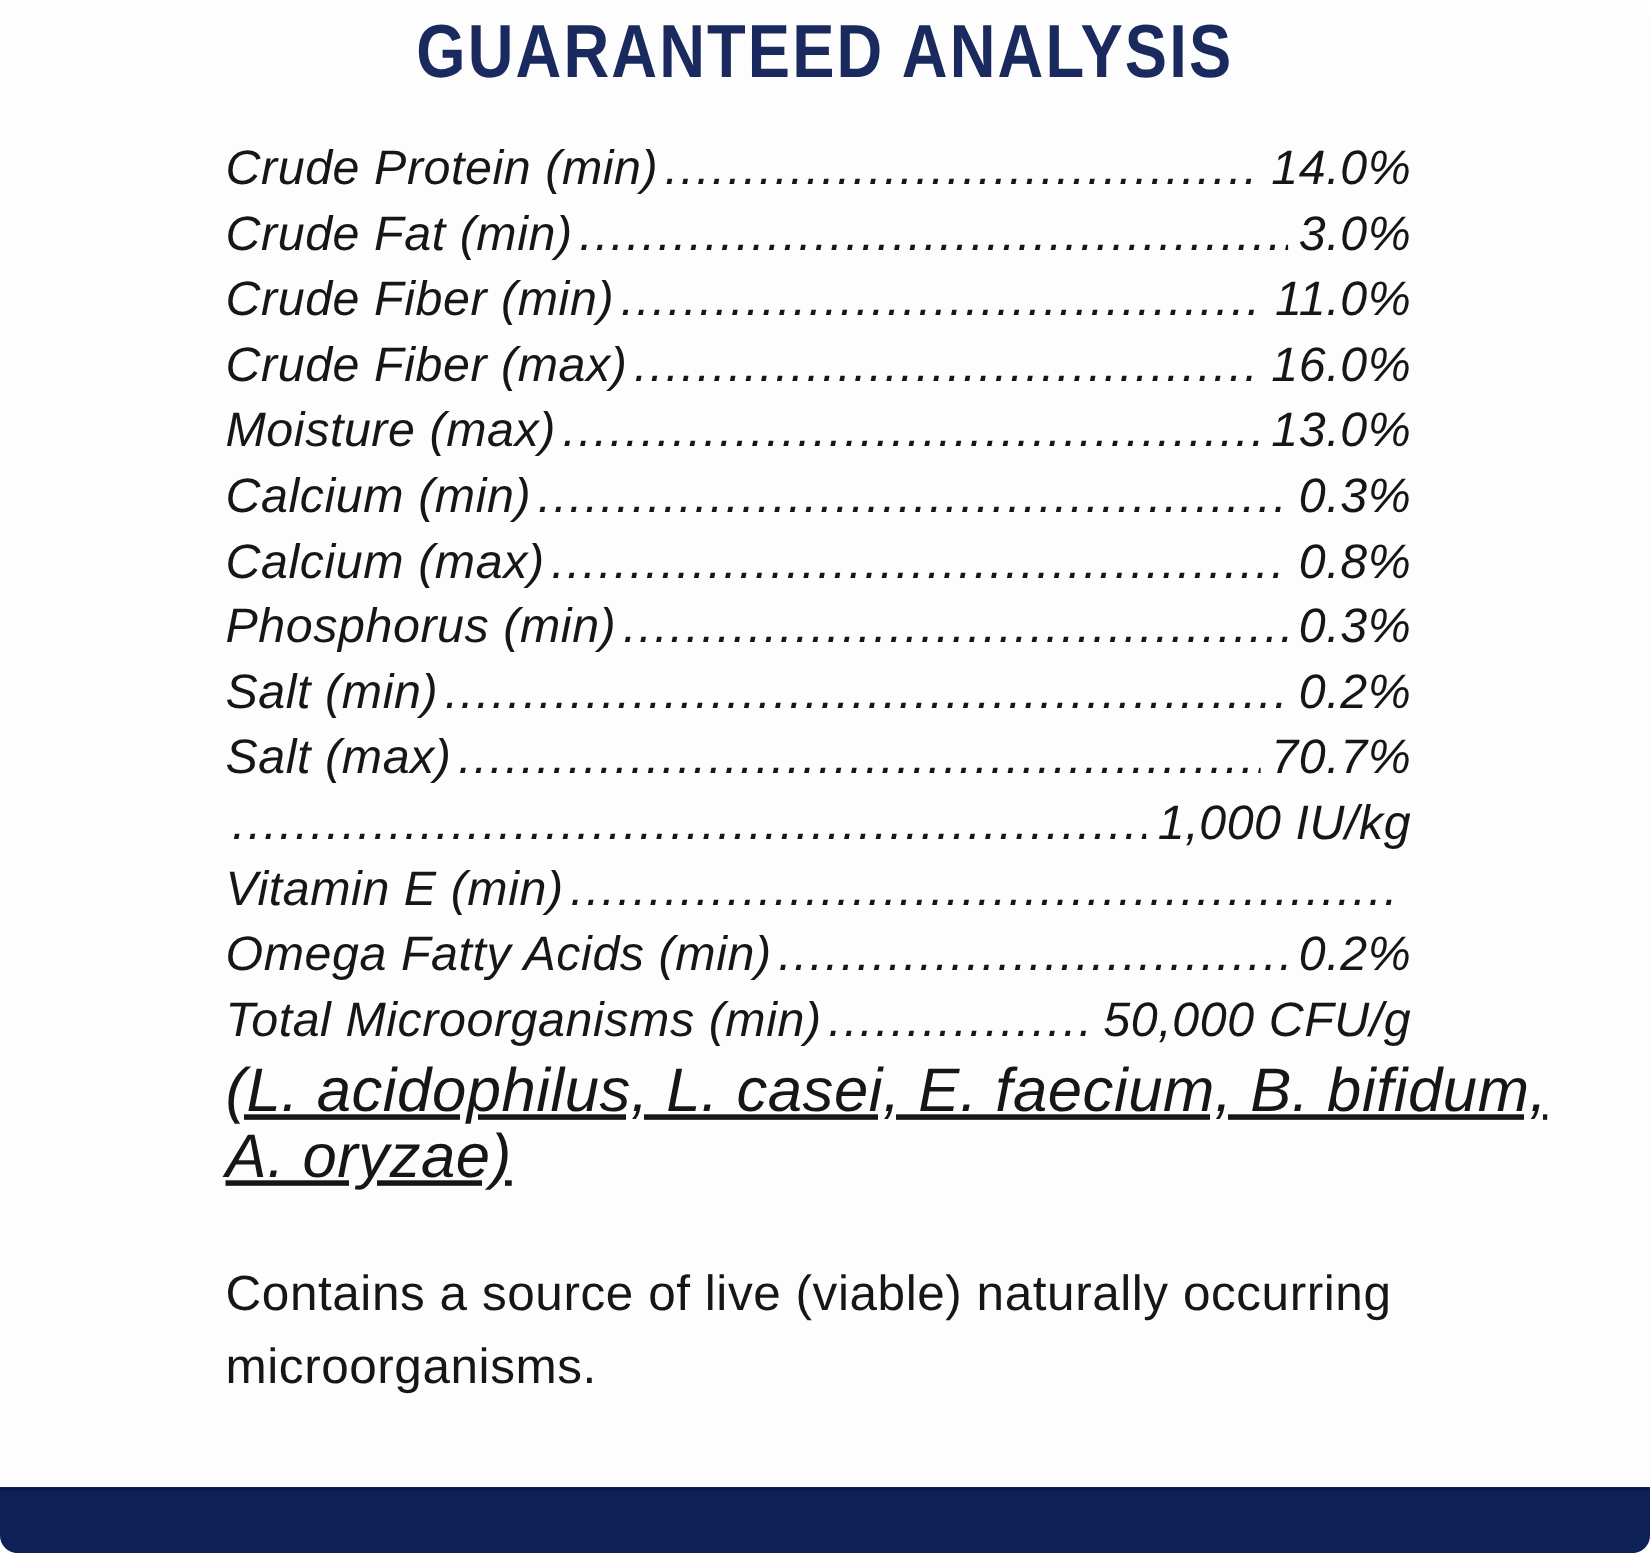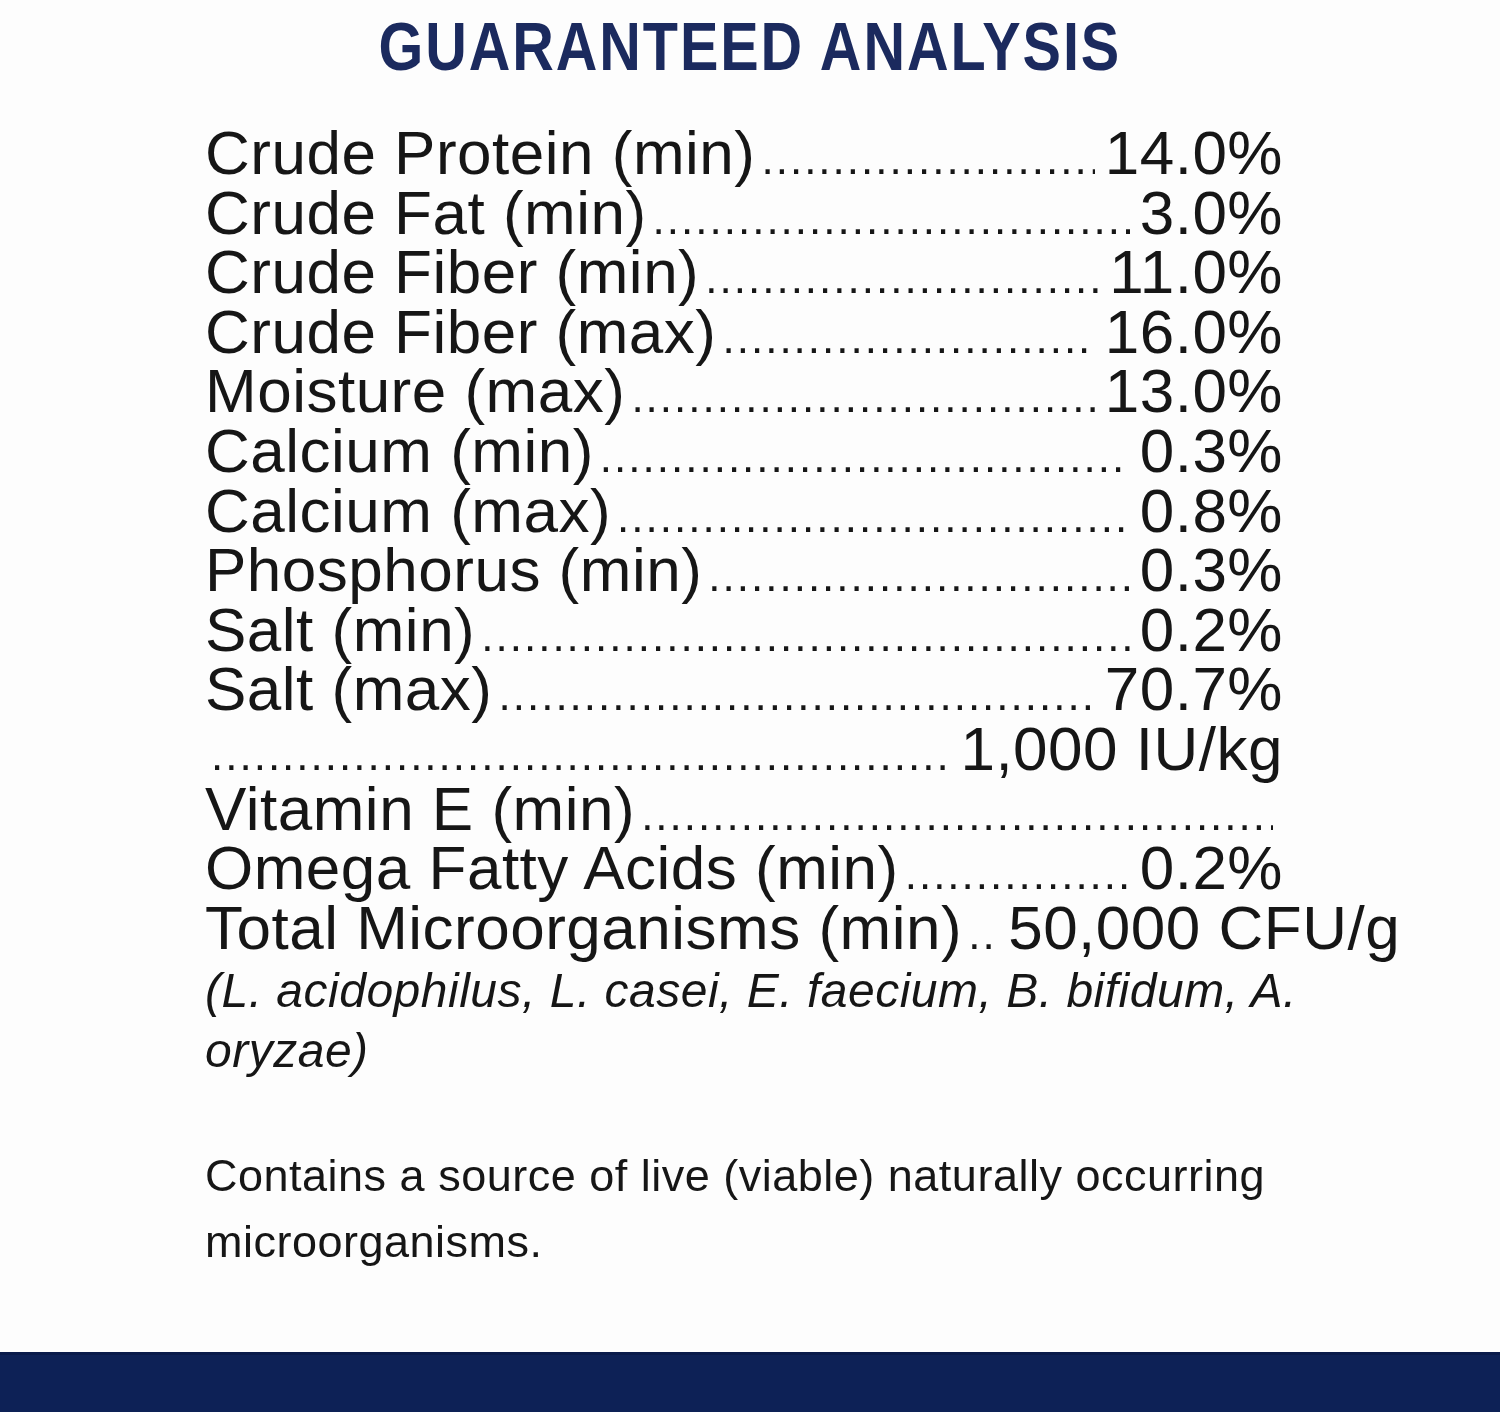--- a/index.html
+++ b/index.html
@@ -12,20 +12,21 @@
   body{
     background:#ffffff;
     font-family:"Liberation Sans", sans-serif;
   }
   .page{
     position:relative;
     width:1500px;
     height:1412px;
     background:var(--page-bg);
     overflow:hidden;
+    border-radius:16px;
   }
   
   .title-wrap{
     padding-top:6px;
     text-align:center;
     line-height:72px;
     height:72px;
   }
   .title{
     display:inline-block;
@@ -35,21 +36,22 @@
     letter-spacing:2px;
     transform:scale(0.96,1.14);
     transform-origin:center top;
     white-space:nowrap;
   }
   
   .analysis-list{
     margin:45px 0 0 205px;
     width:1078px;
     color:var(--body-text);
-    font-size:62px;
+    font-size:44px;
+    font-style:italic;
   }
   .row{
     display:flex;
     align-items:baseline;
     height:59.6px;
     line-height:59.6px;
     white-space:nowrap;
   }
   .row .label{
     flex:0 0 auto;
@@ -66,25 +68,26 @@
     letter-spacing:2px;
     font-size:44px;
   }
   .row .value{
     flex:0 0 auto;
     letter-spacing:0.5px;
   }
   .species-note{
     margin:4px 0 12px 205px;
     width:1240px;
-    font-size:48px;
+    font-size:56px;
     line-height:60px;
     font-style:italic;
     color:var(--body-text);
     letter-spacing:0.5px;
+    text-decoration:underline;
   }
   
   .viability{
     margin:62px 0 0 205px;
     width:1240px;
     font-size:45px;
     line-height:66px;
     color:var(--body-text);
     letter-spacing:0.5px;
   }

